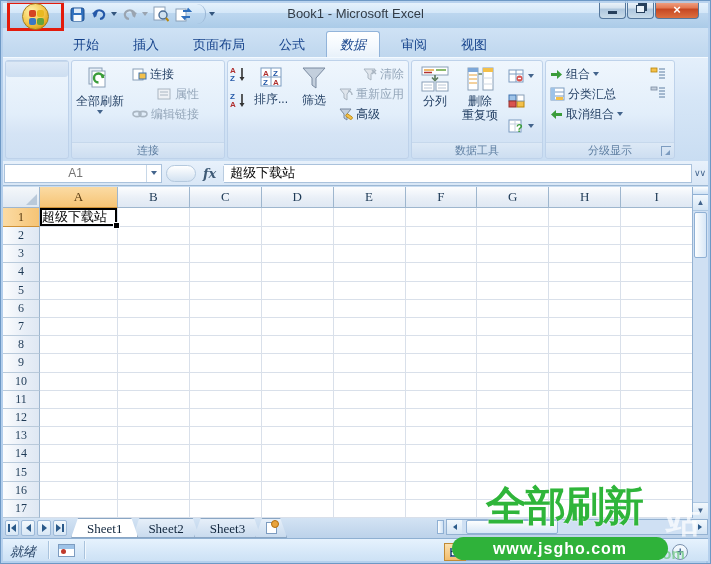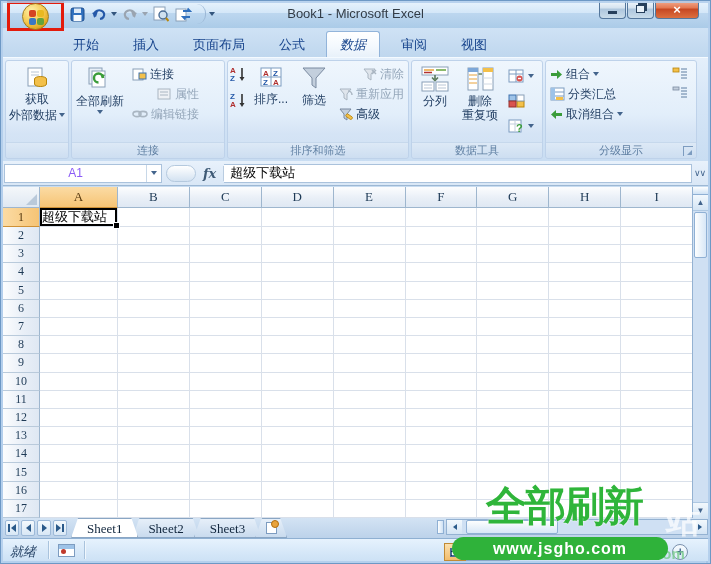--- a/index.html
+++ b/index.html
@@ -62,21 +62,21 @@
   .dis{color:#94a6b9;justify-content:flex-end;}
   .car{width:0;height:0;border-left:3px solid transparent;border-right:3px solid transparent;border-top:4px solid #43648c;}
   .launcher{position:absolute;right:3px;bottom:2px;width:10px;height:10px;border-left:1px solid #7d9cc0;border-top:1px solid #7d9cc0;}
   .launcher:after{content:"";position:absolute;right:1px;bottom:1px;width:0;height:0;
     border-left:5px solid transparent;border-bottom:5px solid #7d9cc0;}
 
   
   .fxbar{position:absolute;left:3px;right:3px;top:161px;height:25px;background:linear-gradient(#e8f1fb,#d9e7f6);
     display:flex;align-items:center;border-bottom:1px solid #9db8d4;padding:2px 1px;}
   .namebox{width:158px;height:19px;background:#fff;border:1px solid #aac2dc;display:flex;align-items:center;font-size:12px;}
-  .namebox .nb-txt{flex:1;text-align:center;color:#8b5cf6;}
+  .namebox .nb-txt{flex:1;text-align:center;color:#737373;}
   .nb-drop{width:15px;height:100%;display:flex;align-items:center;justify-content:center;border-left:1px solid #c8d8e8;}
   .fxcap{width:30px;height:17px;margin:0 4px;border-radius:9px;background:linear-gradient(#ffffff,#d3e2f1);border:1px solid #b4c9de;}
   .fxsym{font-family:"DejaVu Serif",serif;font-style:italic;font-weight:bold;font-size:13px;color:#3e5a76;padding:0 7px 0 3px;border-right:1px solid #b9cce0;}
   .fxinput{flex:1;height:19px;background:#fff;border:1px solid #aac2dc;border-left:none;font-size:13px;color:#000;
     display:flex;align-items:center;padding-left:6px;font-family:"Liberation Serif","DejaVu Serif",serif;}
   .fxexp{width:15px;height:19px;display:flex;align-items:center;justify-content:center;color:#41638c;font-size:9px;letter-spacing:-1px;}
 
   
   .sheetgrid{position:absolute;left:3px;top:187px;width:690px;height:331px;display:grid;
     grid-template-columns:37px 78px repeat(8,1fr);grid-template-rows:21px repeat(17,1fr);
@@ -238,38 +238,20 @@
       <span class="helpbtn">?</span>
       <span class="rwb">–</span>
       <span class="rwb">▣</span>
       <span class="rwb">×</span>
     </div>
   </div>
 
   <div class="ribbon">
 
     <div class="grp" style="width:64px">
-      <div class="gbody" style="justify-content:center">
-        <div class="bigbtn">
-          <span>
-            <svg width="24" height="24">
-                <rect x="3" y="2" width="14" height="18" fill="#fff" stroke="#8aa0b8"></rect>
-                <line x1="6" y1="6" x2="14" y2="6" stroke="#b9c6d6"></line>
-                <line x1="6" y1="9" x2="14" y2="9" stroke="#b9c6d6"></line>
-                <ellipse cx="15.5" cy="13" rx="6" ry="2.5" fill="#f3c04a" stroke="#b8860b"></ellipse>
-                <path d="M9.5 13 v5 a6 2.5 0 0 0 12 0 v-5" fill="#f3c04a" stroke="#b8860b"></path>
-              </svg>
-          </span>
-          <span>获取</span>
-          <span style="display:flex;align-items:center;gap:2px">
-            <span>外部数据</span>
-              <span class="car"></span>
-          </span>
-        </div>
-      </div>
       <div class="glabel"></div>
     </div>
 
     <div class="grp" style="width:154px">
       <div class="gbody">
         <div class="bigbtn" style="width:52px">
           <span>
             <svg width="26" height="26">
                 <rect x="2" y="2" width="13" height="16" fill="#e9f0f8" stroke="#8aa0b8"></rect>
                 <rect x="5" y="5" width="13" height="16" fill="#fff" stroke="#8aa0b8"></rect>
@@ -380,21 +362,20 @@
             <span>
               <svg width="14" height="13">
                   <polygon points="1,1 12,1 8,6 8,12 5,10 5,6" fill="#c3cfdd" stroke="#7a8aa0"></polygon>
                   <rect x="7" y="7" width="7" height="3" rx="1" transform="rotate(35 10 8)" fill="#f3c04a" stroke="#b8860b" stroke-width="0.8"></rect>
                 </svg>
             </span>
             <span>高级</span>
           </div>
         </div>
       </div>
-      <div class="glabel">排序和筛选</div>
     </div>
 
     <div class="grp" style="width:132px">
       <div class="gbody">
         <div class="bigbtn" style="width:42px">
           <span>
             <svg width="30" height="26">
                 <rect x="2" y="1" width="26" height="8" fill="#fff" stroke="#8aa0b8"></rect>
                 <line x1="4" y1="4" x2="14" y2="4" stroke="#e8a33d" stroke-width="1.5"></line>
                 <line x1="16" y1="4" x2="26" y2="4" stroke="#63a33c" stroke-width="1.5"></line>
@@ -459,21 +440,21 @@
                   <text x="8" y="13" font-size="11" font-weight="bold" fill="#3a9c3a">?</text>
                 </svg>
             </span>
               <span class="car"></span>
           </div>
         </div>
       </div>
       <div class="glabel">数据工具</div>
     </div>
 
-    <div class="grp" style="width:152px">
+    <div class="grp" style="width:130px">
       <div class="gbody">
         <div style="display:flex;flex-direction:column;flex:1">
           <div class="smbtn">
             <span>
               <svg width="13" height="11">
                   <rect x="1" y="4" width="6" height="3" fill="#3a9c3a"></rect>
                   <path d="M7 1 L12 5.5 L7 10 Z" fill="#3a9c3a"></path>
                 </svg>
             </span>
             <span>组合</span>

